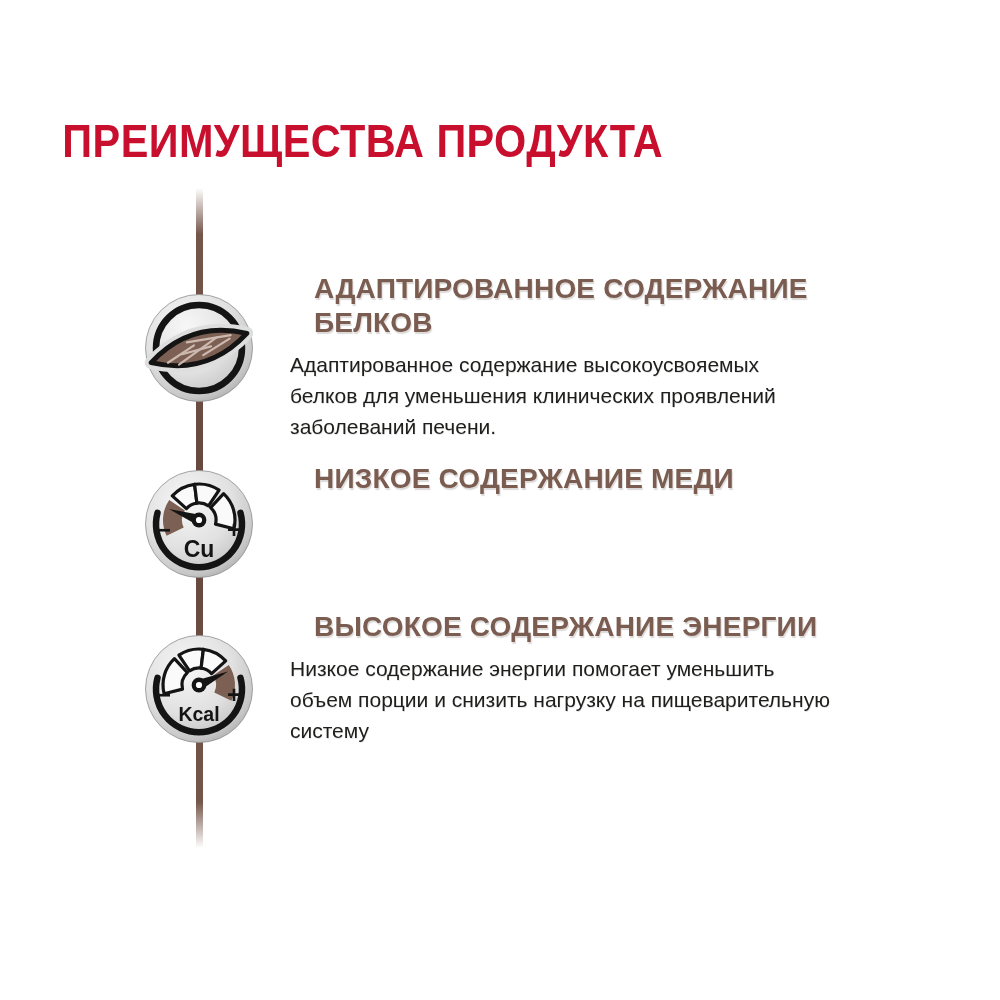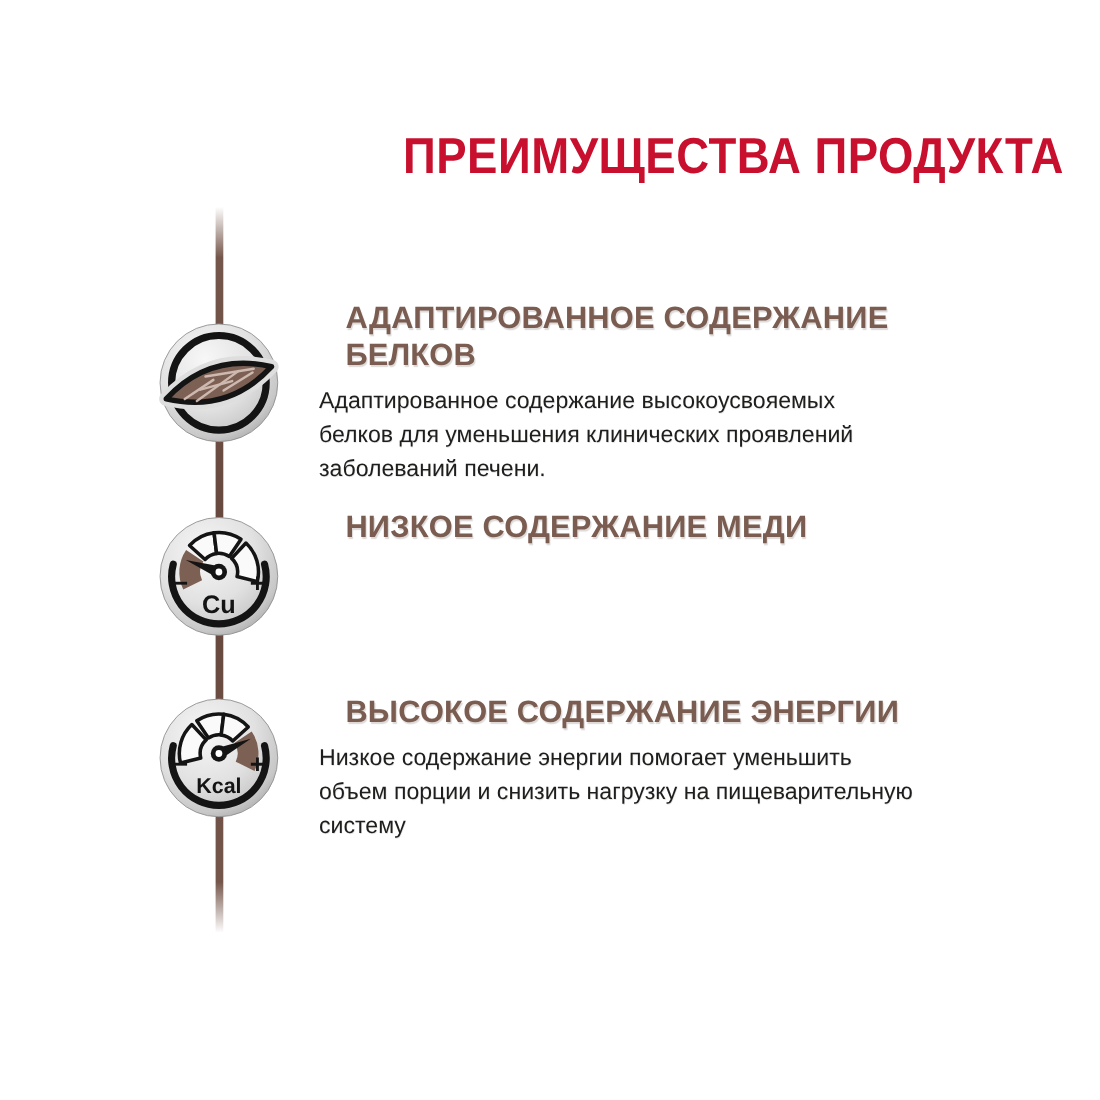--- a/index.html
+++ b/index.html
@@ -8,21 +8,21 @@
     --body-text:#1E1E1C;
     --line-brown:#75564B;
     --icon-fill-brown:#7D6054;
   }
   *{margin:0;padding:0;box-sizing:border-box;}
   html,body{background:#ffffff;}
   .stage{
     position:relative;width:1000px;height:1000px;background:#ffffff;overflow:hidden;
     font-family:"Liberation Sans","DejaVu Sans",sans-serif;
   }
-  .title{position:absolute;top:116px;left:0;width:100%;text-align:right;}
+  .title{position:absolute;top:116px;left:0;width:100%;text-align:left;padding-left:29px;}
   .title-text{
     display:inline-block;font-size:46px;font-weight:bold;line-height:1.1;
     color:var(--accent-red,#C8102E);transform:scaleX(0.9);transform-origin:center;
     letter-spacing:0.5px;white-space:pre;
   }
   .timeline{
     position:absolute;left:196px;top:188px;width:7px;height:660px;
     background:linear-gradient(to bottom,
       rgba(117,86,75,0) 0%, var(--line-brown,#75564B) 7%,
       #65463C 50%, var(--line-brown,#75564B) 93%, rgba(117,86,75,0) 100%);
@@ -31,21 +31,21 @@
   #icon-0{top:292px;}
   #icon-1{top:468px;}
   #icon-2{top:633px;}
   .icon svg{display:block;width:112px;height:112px;}
   .brown-fill{fill:var(--icon-fill-brown,#7D6054);}
   .gauge-cell{fill:#fafafa;stroke:#141414;stroke-width:3.2;stroke-linejoin:round;}
   .gtext{font-family:"Liberation Sans","DejaVu Sans",sans-serif;font-weight:bold;fill:#141414;}
   .section{position:absolute;left:290px;width:680px;}
   #section-0{top:272px;}
   #section-1{top:462px;}
-  #section-2{top:630px;}
+  #section-2{top:610px;}
   .heading{
     font-size:28px;font-weight:bold;line-height:34px;color:var(--heading-brown,#7A5C50);
     white-space:pre;letter-spacing:0.2px;
     text-shadow:1px 2px 1px rgba(60,45,40,0.18);
     margin-left:24px;
   }
   .body{
     margin-top:9px;font-size:21px;line-height:31px;color:var(--body-text,#1E1E1C);
     white-space:pre;text-shadow:0.5px 1px 0.5px rgba(0,0,0,0.10);
   }

